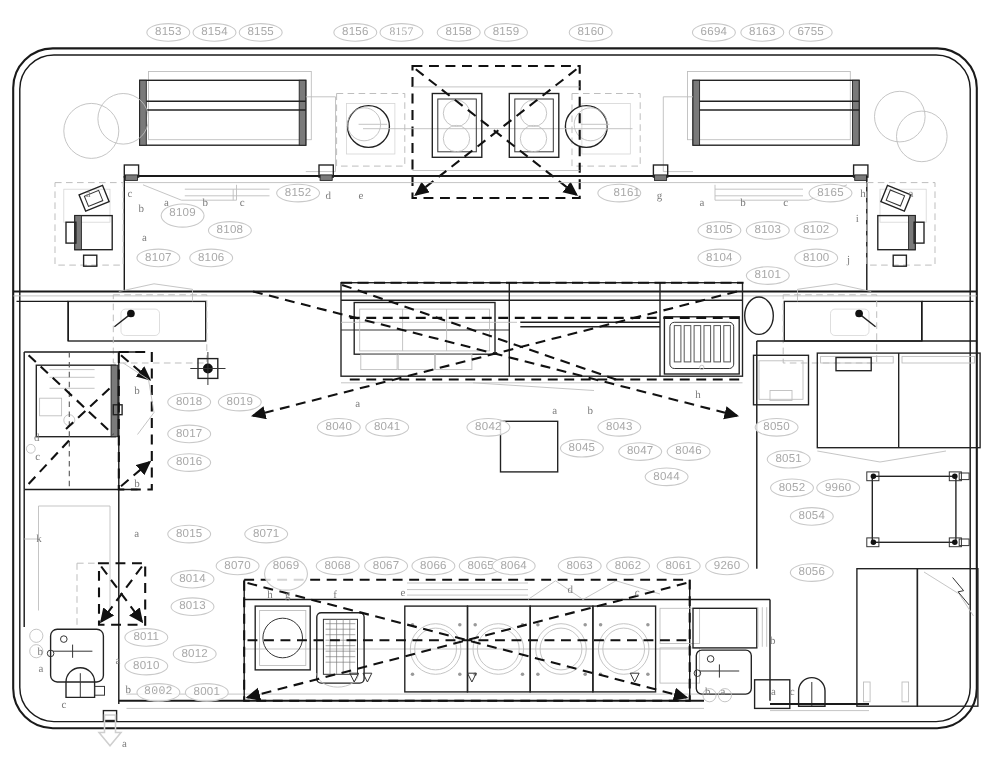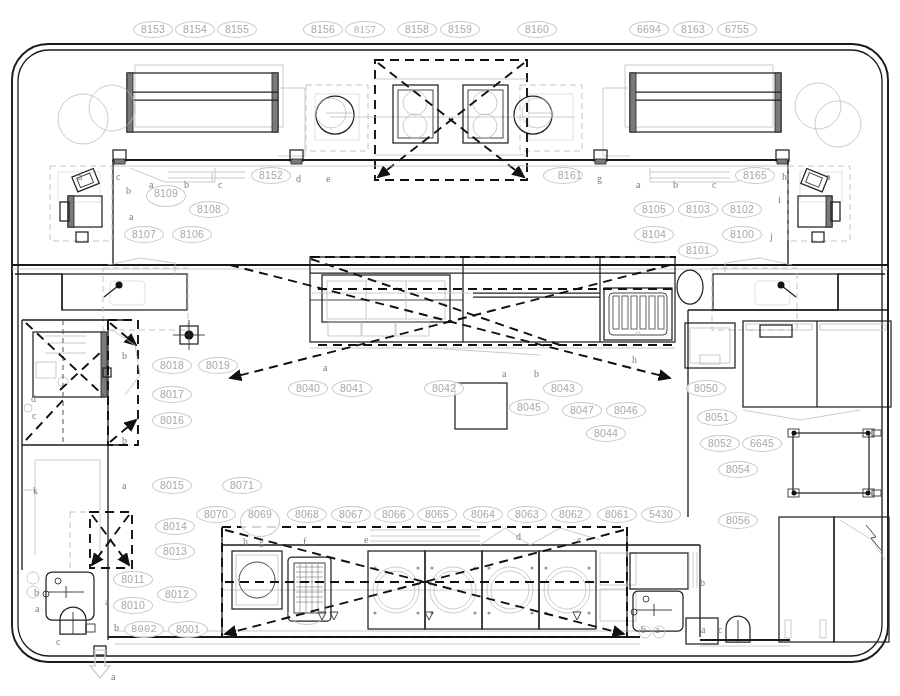--- a/index.html
+++ b/index.html
@@ -518,34 +518,34 @@
       <div class="tag" style="left: 332px; top: 380px; width: 40px; height: 17px; text-align: center;">8041</div>
       <div class="tag" style="left: 388px; top: 380px; width: 40px; height: 17px; margin-left: 36px;">8042</div>
       <div class="tag" style="left: 543px; top: 380px; width: 40px; height: 17px;">8043</div>
       <div class="tag" style="left: 586px; top: 380px; width: 40px; height: 17px; margin-top: 45px;">8044</div>
       <div class="tag" style="left: 509px; top: 399px; width: 40px; height: 17px;">8045</div>
       <div class="tag" style="left: 562px; top: 402px; width: 40px; height: 17px;">8047</div>
       <div class="tag" style="left: 606px; top: 402px; width: 40px; height: 17px;">8046</div>
       <div class="tag" style="left: 686px; top: 380px; width: 40px; height: 17px;">8050</div>
       <div class="tag" style="left: 697px; top: 409px; width: 40px; height: 17px;">8051</div>
       <div class="tag" style="left: 700px; top: 435px; width: 40px; height: 17px;">8052</div>
-      <div class="tag" style="left: 742px; top: 435px; width: 40px; height: 17px;">6645</div>
+      <div class="tag" style="left: 742px; top: 435px; width: 40px; height: 17px;">9960</div>
       <div class="tag" style="left: 718px; top: 461px; width: 40px; height: 17px; text-align: center;">8054</div>
       <div class="tag" style="left: 718px; top: 512px; width: 40px; height: 17px;">8056</div>
       <div class="tag" style="left: 196px; top: 506px; width: 40px; height: 17px;">8070</div>
       <div class="tag" style="left: 240px; top: 506px; width: 40px; height: 31px;">8069</div>
       <div class="tag" style="left: 287px; top: 506px; width: 40px; height: 17px;">8068</div>
       <div class="tag" style="left: 331px; top: 506px; width: 40px; height: 17px;">8067</div>
       <div class="tag" style="left: 374px; top: 506px; width: 40px; height: 17px;">8066</div>
       <div class="tag" style="left: 417px; top: 506px; width: 40px; height: 17px;">8065</div>
-      <div class="tag" style="left: 463px; top: 506px; width: 40px; height: 17px;">8064</div>
+      <div class="tag" style="left: 447px; top: 506px; width: 40px; height: 17px;">8064</div>
       <div class="tag" style="left: 507px; top: 506px; width: 40px; height: 17px;">8063</div>
       <div class="tag" style="left: 551px; top: 506px; width: 40px; height: 17px;">8062</div>
       <div class="tag" style="left: 597px; top: 506px; width: 40px; height: 17px;">8061</div>
-      <div class="tag" style="left: 641px; top: 506px; width: 40px; height: 17px;">5430</div>
+      <div class="tag" style="left: 641px; top: 506px; width: 40px; height: 17px;">9260</div>
     </div>
 
   <div id="label-layer">
       <div class="lbl" style="left: 78px; top: 172px;">a</div>
       <div class="lbl" style="left: 126px; top: 186px;">b</div>
       <div class="lbl" style="left: 116px; top: 172px;">c</div>
       <div class="lbl" style="left: 149px; top: 180px;">a</div>
       <div class="lbl" style="left: 184px; top: 180px;">b</div>
       <div class="lbl" style="left: 218px; top: 180px;">c</div>
       <div class="lbl" style="left: 296px; top: 174px;">d</div>

